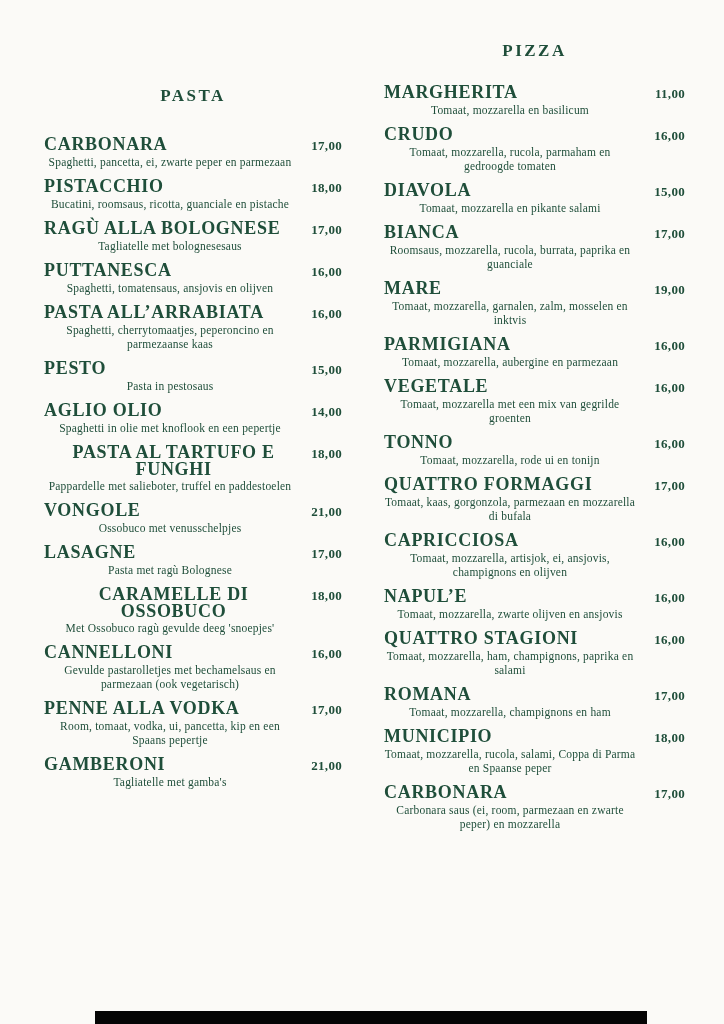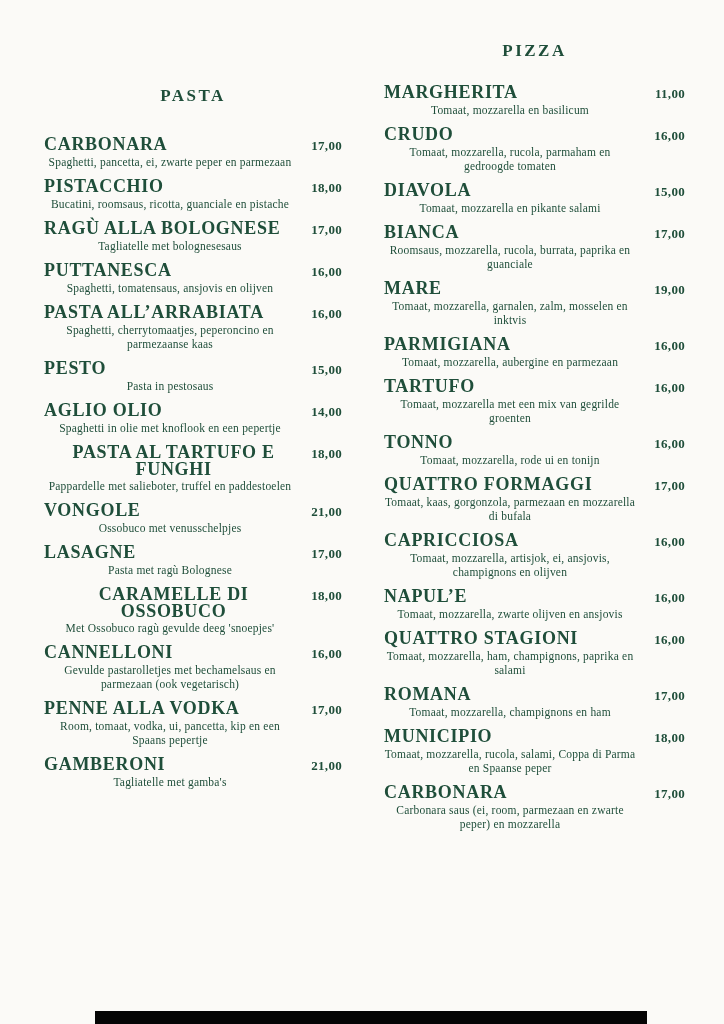--- a/index.html
+++ b/index.html
@@ -238,21 +238,21 @@
   <div class="item">
     <div class="item-head">
       <span class="item-name">PARMIGIANA</span>
       <span class="item-price">16,00</span>
     </div>
     <div class="item-desc">Tomaat, mozzarella, aubergine en parmezaan</div>
   </div>
 
   <div class="item">
     <div class="item-head">
-      <span class="item-name">TARTUFO</span>
+      <span class="item-name">VEGETALE</span>
       <span class="item-price">16,00</span>
     </div>
     <div class="item-desc">Tomaat, mozzarella met een mix van gegrilde groenten</div>
   </div>
 
   <div class="item">
     <div class="item-head">
       <span class="item-name">TONNO</span>
       <span class="item-price">16,00</span>
     </div>

